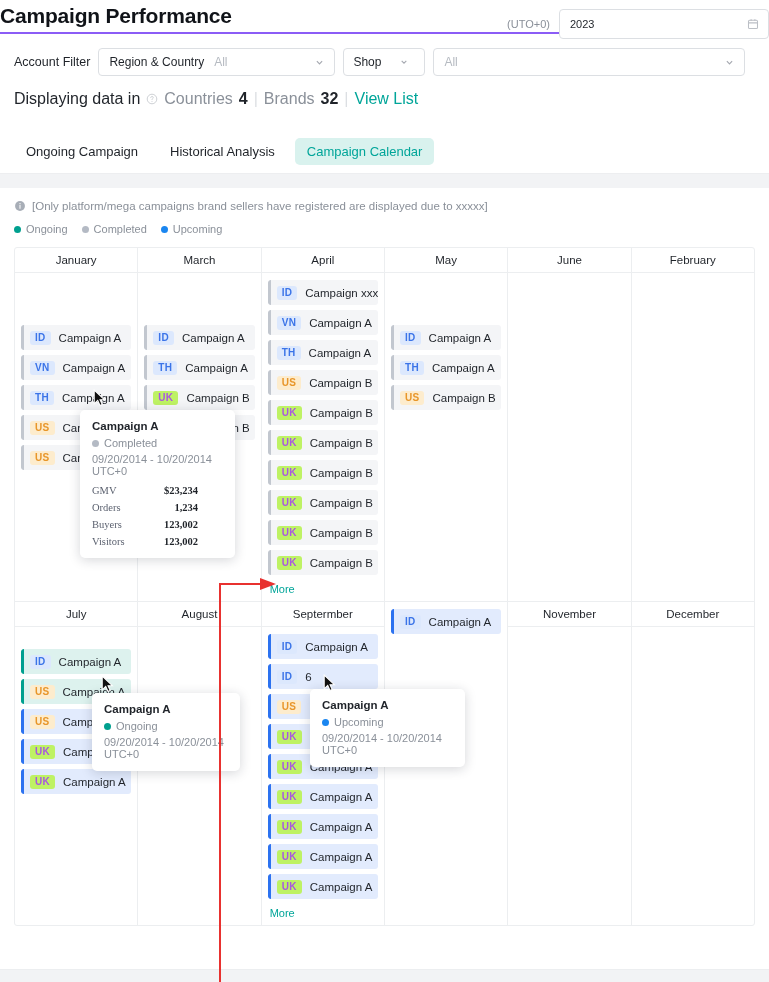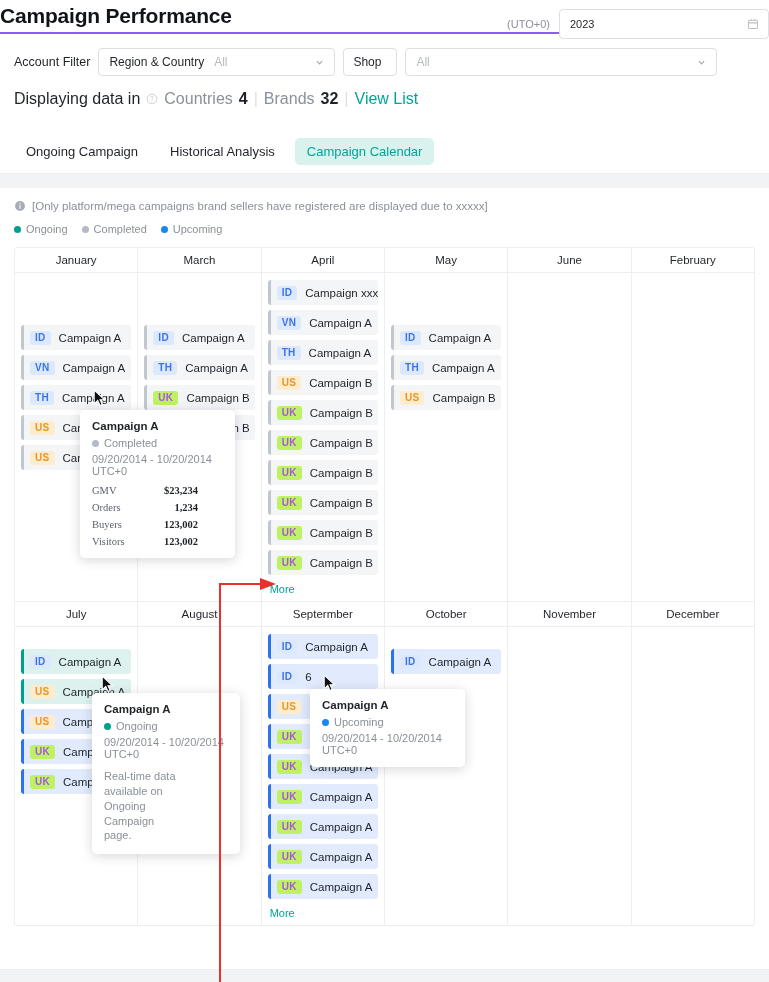--- a/index.html
+++ b/index.html
@@ -42,21 +42,21 @@
 
   
   .filter-area{ background:#fff; padding:14px 0 10px 14px; }
   .filter-row{ display:flex; align-items:center; gap:8px; }
   .filter-label{ font-size:12.5px; color:#1f2329; }
   .select-box{
     height:28px; border:1px solid #dcdfe3; border-radius:4px; background:#fff;
     display:flex; align-items:center; padding:0 10px; gap:10px; position:relative;
   }
   .select-box.region{ width:237px; }
-  .select-box.shop-key{ width:54px; justify-content:space-between; padding:0 16px 0 9px;}
+  .select-box.shop-key{ width:82px; justify-content:space-between; padding:0 16px 0 9px;}
   .select-box.shop-val{ width:312px; }
   .sel-strong{ font-size:12px; color:#1f2329; white-space:nowrap; }
   .sel-placeholder{ font-size:12px; color:#b5bac1; }
   .chev{ margin-left:auto; width:9px; height:9px; opacity:.55; }
   .chev-sm{ width:8px; height:8px; opacity:.55; }
 
   .display-row{ display:flex; align-items:center; gap:6px; margin-top:14px; font-size:16px;}
   .dim-txt{ color:#1f2329; }
   .muted-txt{ color:#8a9099; }
   .q-ico{ width:12px; height:12px; opacity:.5; }
@@ -431,21 +431,20 @@
             <span class="evt-name">Campaign A</span>
           </div>
           <div class="evt upcoming">
             <span class="badge b-purple">UK</span>
             <span class="evt-name">Campaign A</span>
           </div>
           <div class="more-link">More</div>
         </div>
       </div>
       <div class="cal-col">
-        <div class="col-head">October</div>
         <div class="col-body r2">
           <div class="evt upcoming">
             <span class="badge b-blue">ID</span>
             <span class="evt-name">Campaign A</span>
           </div>
         </div>
       </div>
       <div class="cal-col">
         <div class="col-head">November</div>
         <div class="col-body r2"></div>
@@ -487,21 +486,20 @@
   </div>
 </div>
 
 <div class="tooltip" style="left:92px; top:693px; width:148px;">
   <div class="tt-title">Campaign A</div>
   <div class="tt-status">
     <span class="dot" style="background:#00a08f"></span>
     <span>Ongoing</span>
   </div>
   <div class="tt-range">09/20/2014 - 10/20/2014 UTC+0</div>
-  <div class="tt-note">Real-time data available on Ongoing Campaign page.</div>
 </div>
 
 <div class="tooltip" style="left:310px; top:689px; width:155px;">
   <div class="tt-title">Campaign A</div>
   <div class="tt-status">
     <span class="dot" style="background:#1a86f0"></span>
     <span>Upcoming</span>
   </div>
   <div class="tt-range">09/20/2014 - 10/20/2014 UTC+0</div>
 </div>

